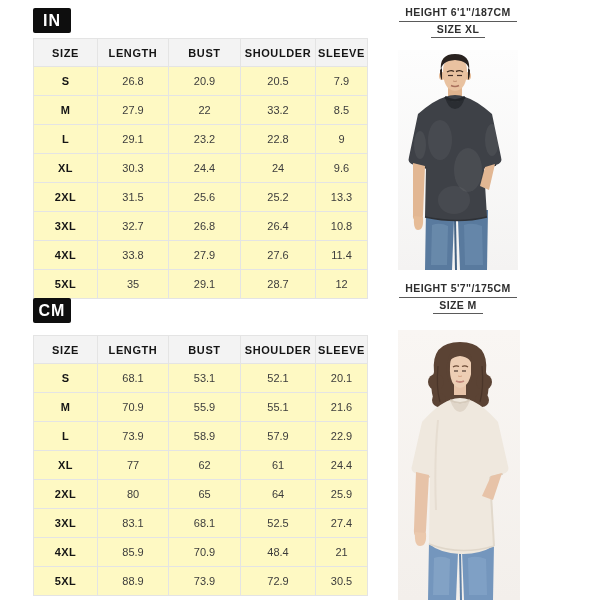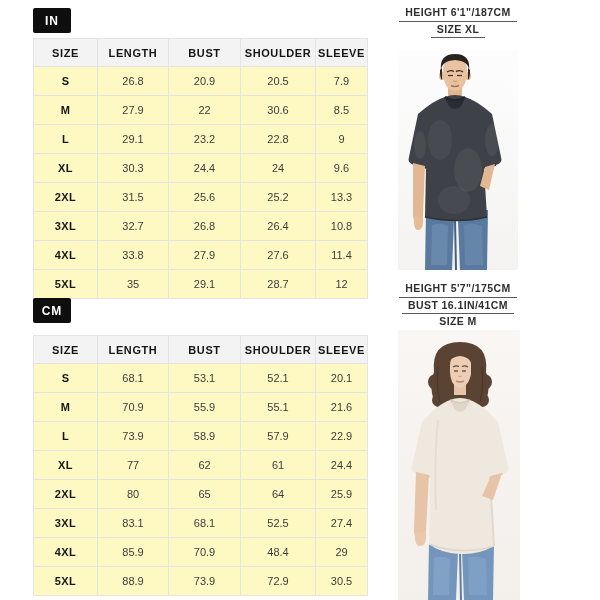--- a/index.html
+++ b/index.html
@@ -3,21 +3,21 @@
 <meta charset="utf-8">
 <style>
   * { margin:0; padding:0; box-sizing:border-box; }
   html,body { width:600px; height:600px; }
   body { font-family:"Liberation Sans", sans-serif; background:#ffffff; }
   #page { position:relative; width:600px; height:600px; background:#ffffff; overflow:hidden; }
 
   
   .unit-badge {
     position:absolute; left:33px; width:38px; height:25px;
-    background:#0e0e0e; color:#ffffff; font-size:12px; font-weight:bold;
+    background:#0e0e0e; color:#ffffff; font-size:16px; font-weight:bold;
     letter-spacing:1px; display:flex; align-items:center; justify-content:center;
     border-radius:2px;
   }
   #badge-in { top:8px; }
   #badge-cm { top:298px; }
 
   
   .size-table {
     position:absolute; left:33px; border-collapse:collapse; table-layout:fixed;
     width:334px; background:#fef9c3;
@@ -82,21 +82,21 @@
           <td class="size-cell">S</td>
           <td>26.8</td>
           <td>20.9</td>
           <td>20.5</td>
           <td>7.9</td>
         </tr>
         <tr>
           <td class="size-cell">M</td>
           <td>27.9</td>
           <td>22</td>
-          <td>30.6</td>
+          <td>33.2</td>
           <td>8.5</td>
         </tr>
         <tr>
           <td class="size-cell">L</td>
           <td>29.1</td>
           <td>23.2</td>
           <td>22.8</td>
           <td>9</td>
         </tr>
         <tr>
@@ -197,21 +197,21 @@
           <td>83.1</td>
           <td>68.1</td>
           <td>52.5</td>
           <td>27.4</td>
         </tr>
         <tr>
           <td class="size-cell">4XL</td>
           <td>85.9</td>
           <td>70.9</td>
           <td>48.4</td>
-          <td>29</td>
+          <td>21</td>
         </tr>
         <tr>
           <td class="size-cell">5XL</td>
           <td>88.9</td>
           <td>73.9</td>
           <td>72.9</td>
           <td>30.5</td>
         </tr>
       </tbody>
   </table>
@@ -264,21 +264,20 @@
       <g>
         <path d="M15,113 L27,116 L25,165 Q25,171 20,171 Q14,171 15,164 Z" fill="#e2b793"></path>
         <path d="M16,166 Q15,180 20,180 Q26,180 25,167 Z" fill="#e6bc97"></path>
         <path d="M97,114 L87,117 L82,136 L91,140 Z" fill="#e2b793"></path>
       </g>
     </svg>
   </div>
 
   <div class="model-info" id="female-info">
     <div class="line">HEIGHT 5'7"/175CM</div>
-    <div class="line">BUST 16.1IN/41CM</div>
     <div class="line">SIZE M</div>
   </div>
 
   <div class="model-photo" id="female-photo">
     <svg width="122" height="270" viewBox="0 0 122 270">
 
       <g>
         <path d="M31,212 L30,270 L58,270 L60,222 L64,222 L66,270 L95,270 L96,214 Z" fill="#7496bd"></path>
         <path d="M36,228 Q44,225 52,229 L51,265 L35,265 Z" fill="#8fadce" opacity="0.5"></path>
         <path d="M70,228 Q78,225 88,229 L89,265 L71,265 Z" fill="#8fadce" opacity="0.45"></path>

